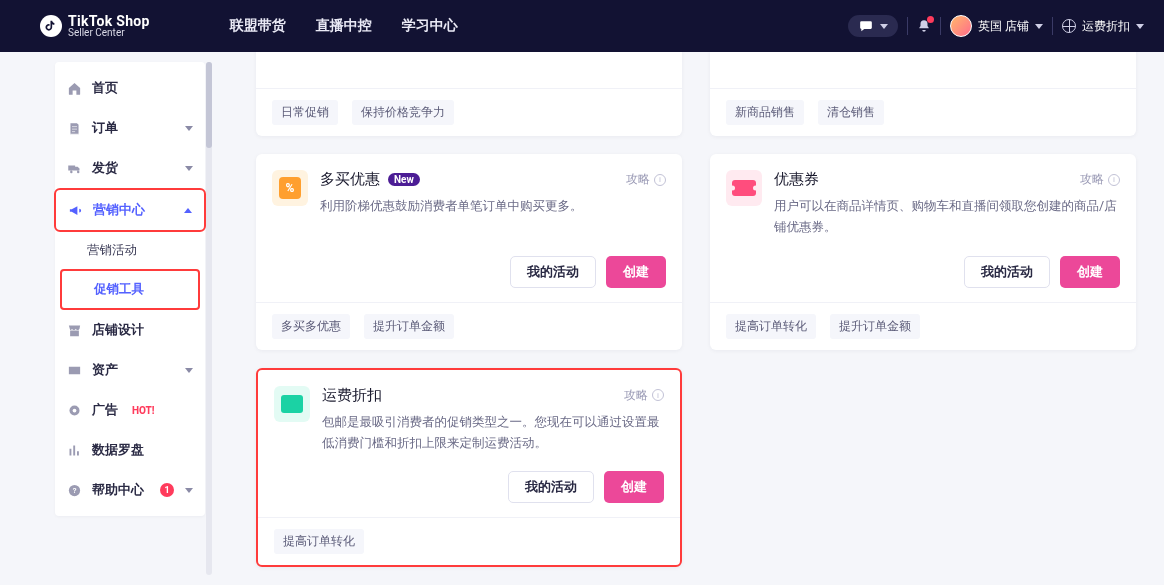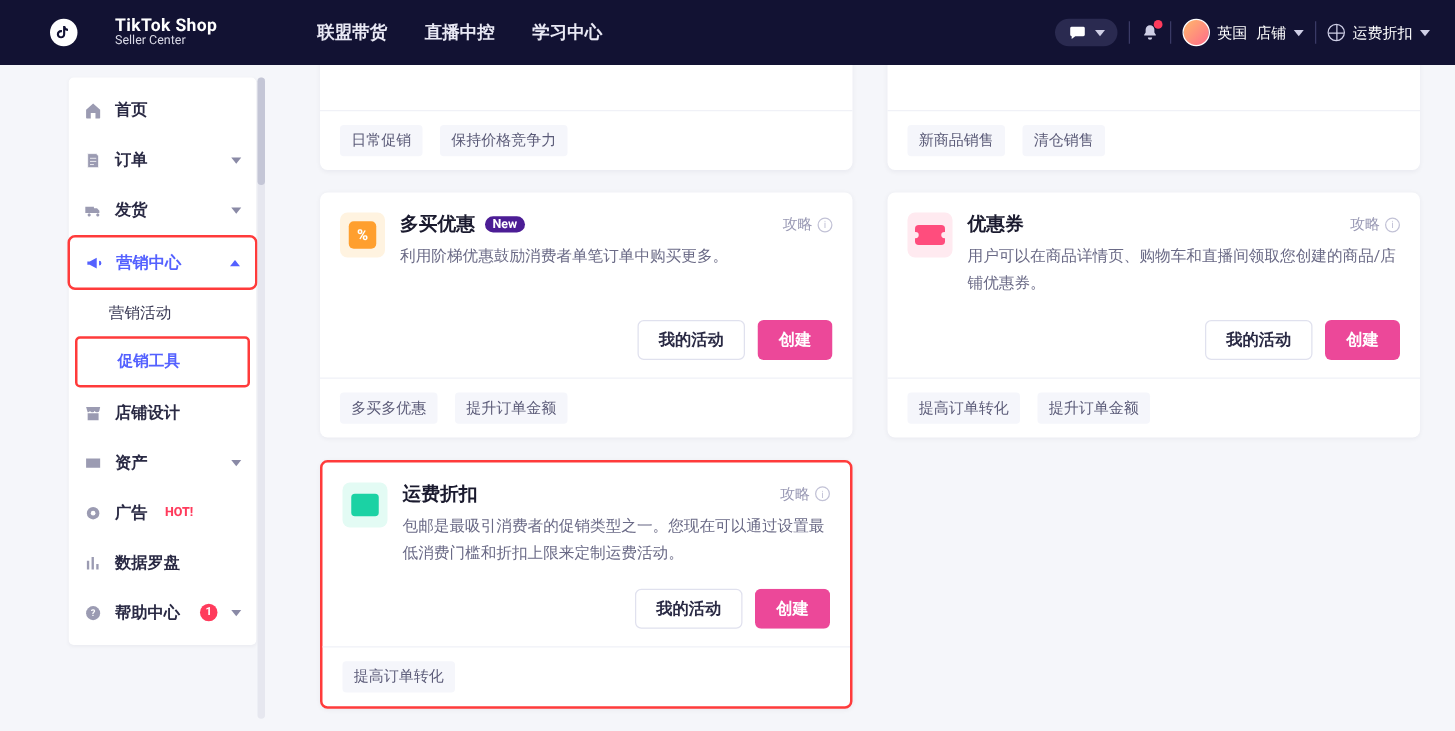--- a/index.html
+++ b/index.html
@@ -21,27 +21,27 @@
     align-items: center;
     padding: 0 20px 0 40px;
     color: #fff;
   }
   .logo { display: flex; align-items: center; gap: 6px; }
   .logo .note {
     width: 22px; height: 22px; border-radius: 50%;
     background:#fff; display:flex; align-items:center; justify-content:center;
   }
   .logo .note svg { width:14px; height:14px; }
-  .logo .txt { line-height: 1; margin-left: 24px; }
+  .logo .txt { line-height: 1; }
   .logo .txt .t1 { font-weight:700; font-size:14px; letter-spacing:0.3px; }
   .logo .txt .t2 { font-size:10px; color:#d9d9e6; }
   .topnav { display:flex; gap:30px; margin-left:80px; }
   .topnav a { color:#e9e9f5; font-size:14px; font-weight:600; cursor:pointer; }
   .top-spacer { flex:1; }
-  .top-right { display:flex; align-items:center; gap:9px;font-family:Liberation Mono, monospace; }
+  .top-right { display:flex; align-items:center; gap:9px; }
   .chip {
     background:#2a2a50; border-radius:14px; padding:4px 10px;
     display:flex; align-items:center; gap:6px; font-size:12px;
   }
   .chev-down { width:0;height:0;border-left:4px solid transparent;border-right:4px solid transparent;border-top:5px solid #cfcfe6; }
   .divider-v { width:1px; height:18px; background:#3a3a66; }
   .bell-wrap { position:relative; }
   .red-dot { position:absolute; top:-2px; right:-3px; width:7px; height:7px; background:#ff3b5c; border-radius:50%; }
   .avatar { width:22px; height:22px; border-radius:50%; background:linear-gradient(135deg,#ffb86b,#ff6b8b); border:1px solid #fff; }
   .globe { width:14px; height:14px; border:1.5px solid #cfcfe6; border-radius:50%; position:relative; }
@@ -128,21 +128,21 @@
   }
   .ico-coupon span::before,.ico-coupon span::after{
     content:"";position:absolute;width:5px;height:5px;border-radius:50%;background:#ffeaf0;top:50%;transform:translateY(-50%);
   }
   .ico-coupon span::before{left:-2px;} .ico-coupon span::after{right:-2px;}
   .ico-ship { background:#e3fbf4; }
   .ico-ship span{
     width:22px;height:18px;background:#1bd2a4;border-radius:3px;position:relative;
   }
   .card-title-row { display:flex; align-items:center; gap:8px; }
-  .card-title { font-size:15px; font-weight:700; color:#1a1a2e; }
+  .card-title { font-size:15px; font-weight:400; color:#1a1a2e; }
   .new-badge {
     background:#4c1d95;color:#fff;font-size:10px;font-weight:700;
     padding:1px 6px;border-radius:8px;
   }
   .strategy { margin-left:auto; color:#9a9ab5; font-size:12px; display:flex; gap:4px; align-items:center; cursor:pointer;}
   .info-circ { width:12px;height:12px;border:1px solid #c2c2d6;border-radius:50%;display:inline-flex;align-items:center;justify-content:center;font-size:8px;color:#c2c2d6;}
   .card-desc { font-size:12.5px; color:#6a6a86; line-height:1.7; margin-top:6px; }
   .card-actions {
     display:flex; justify-content:flex-end; gap:10px;
     padding:18px 16px 14px;

